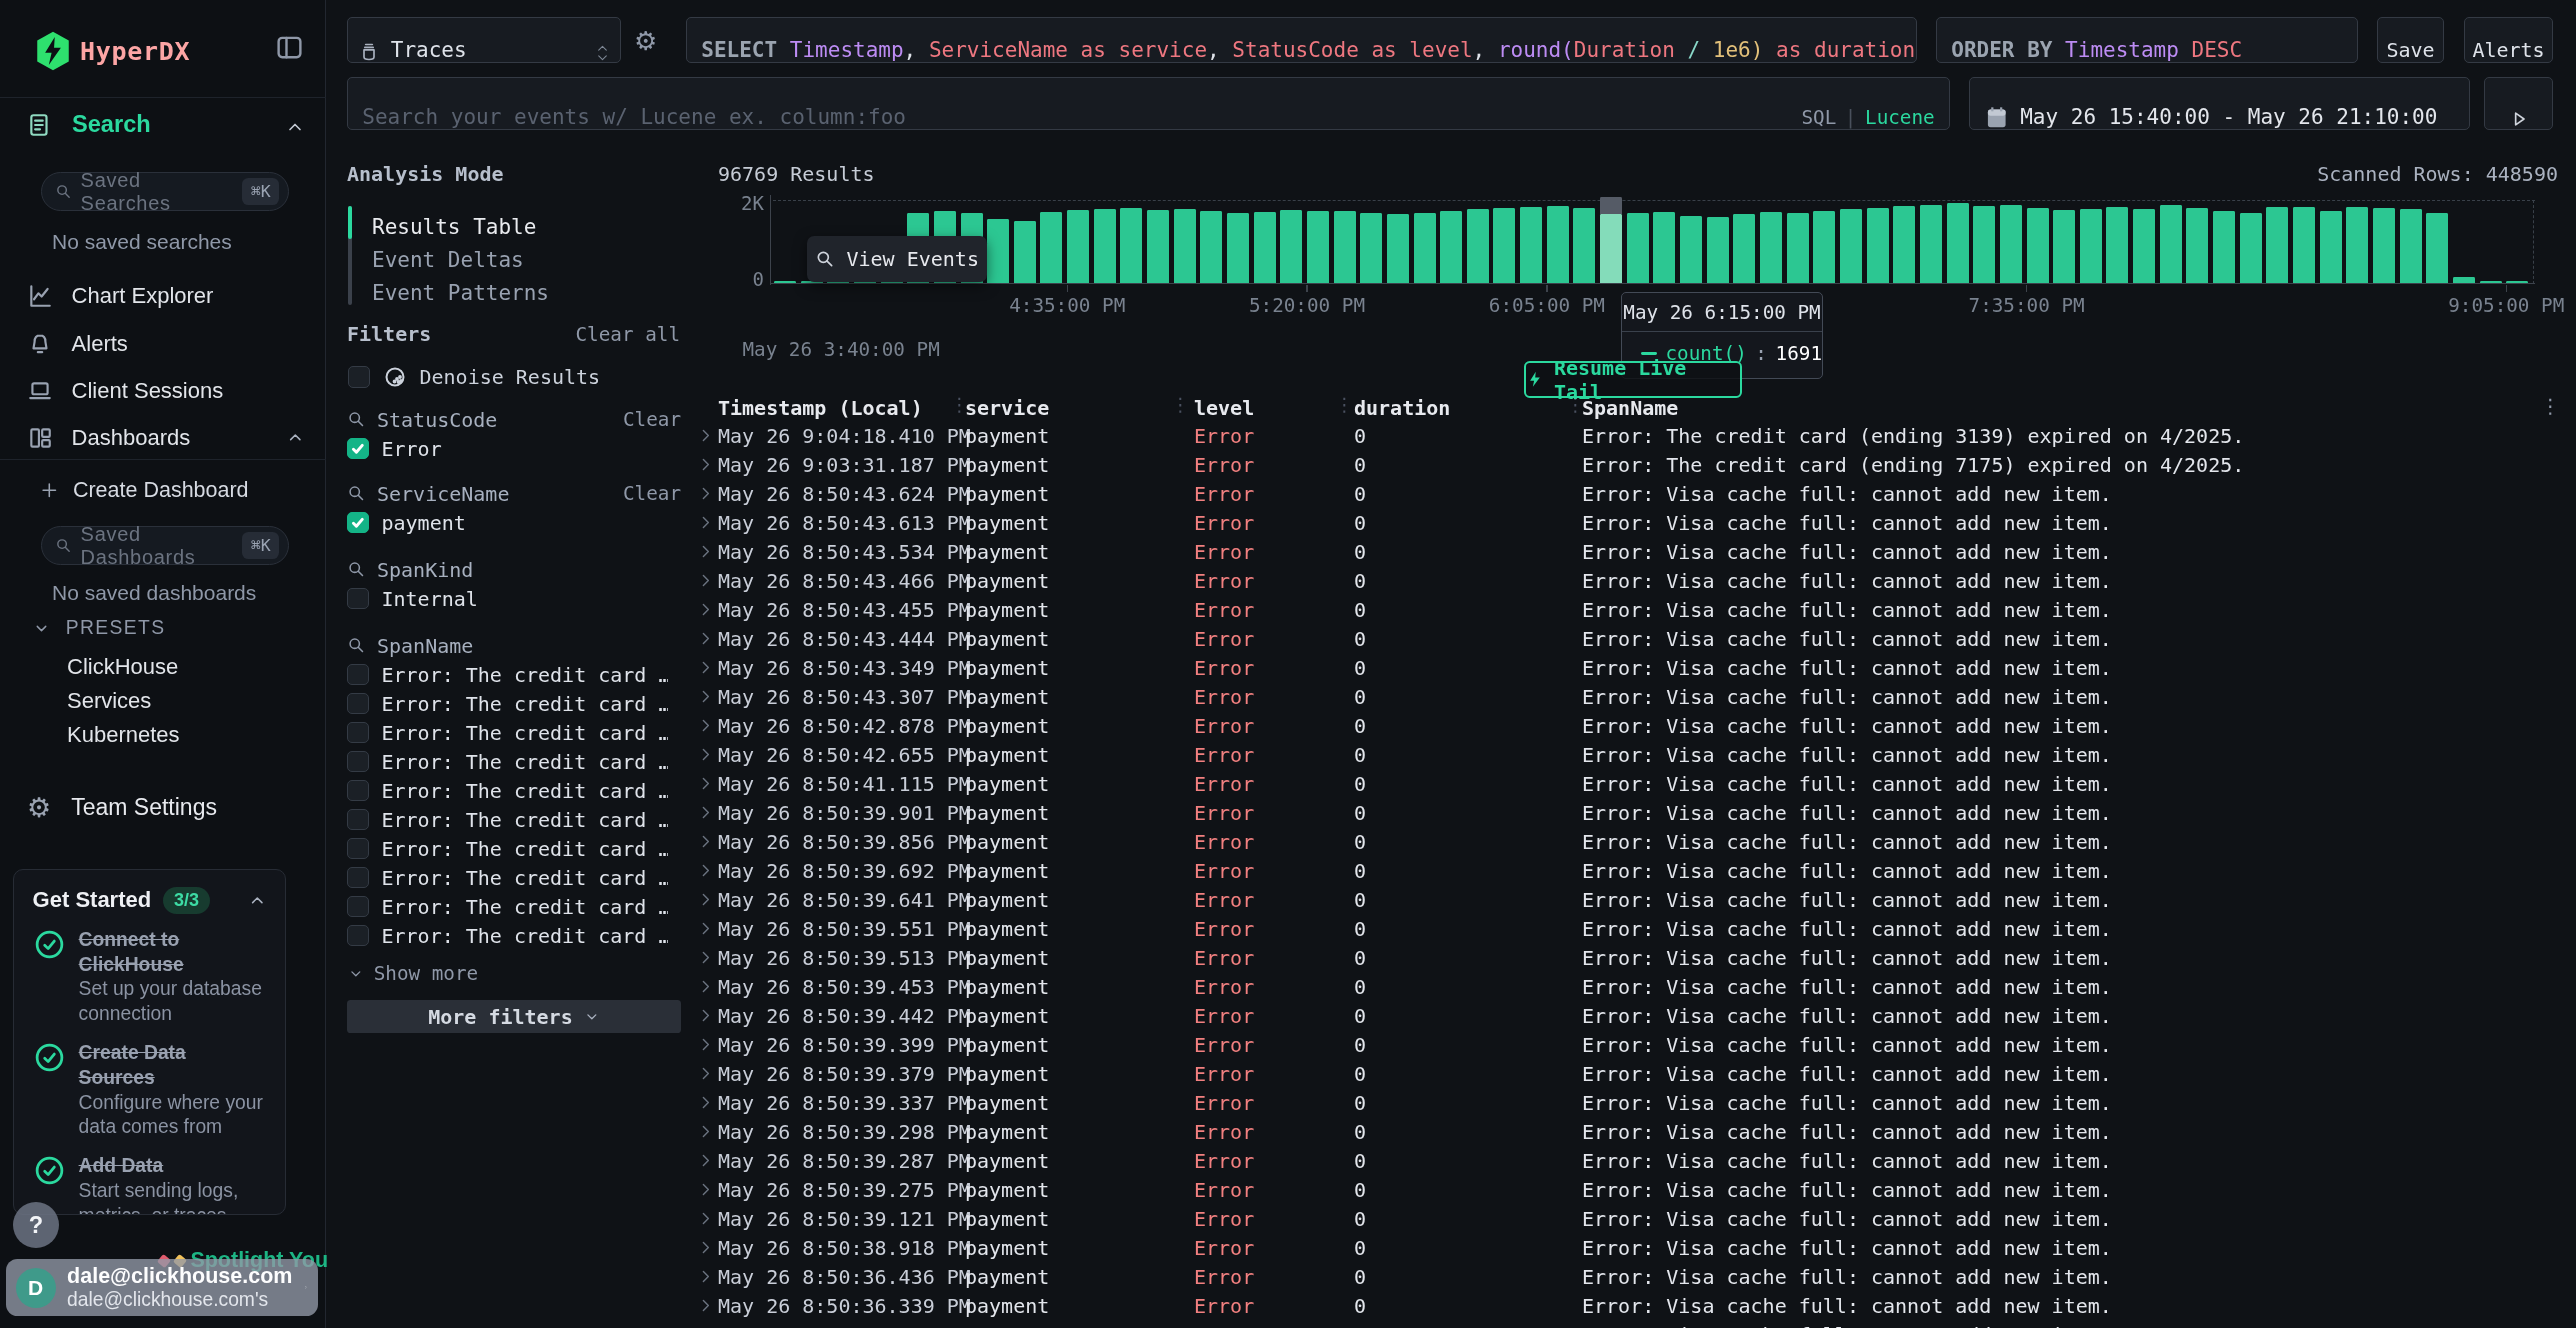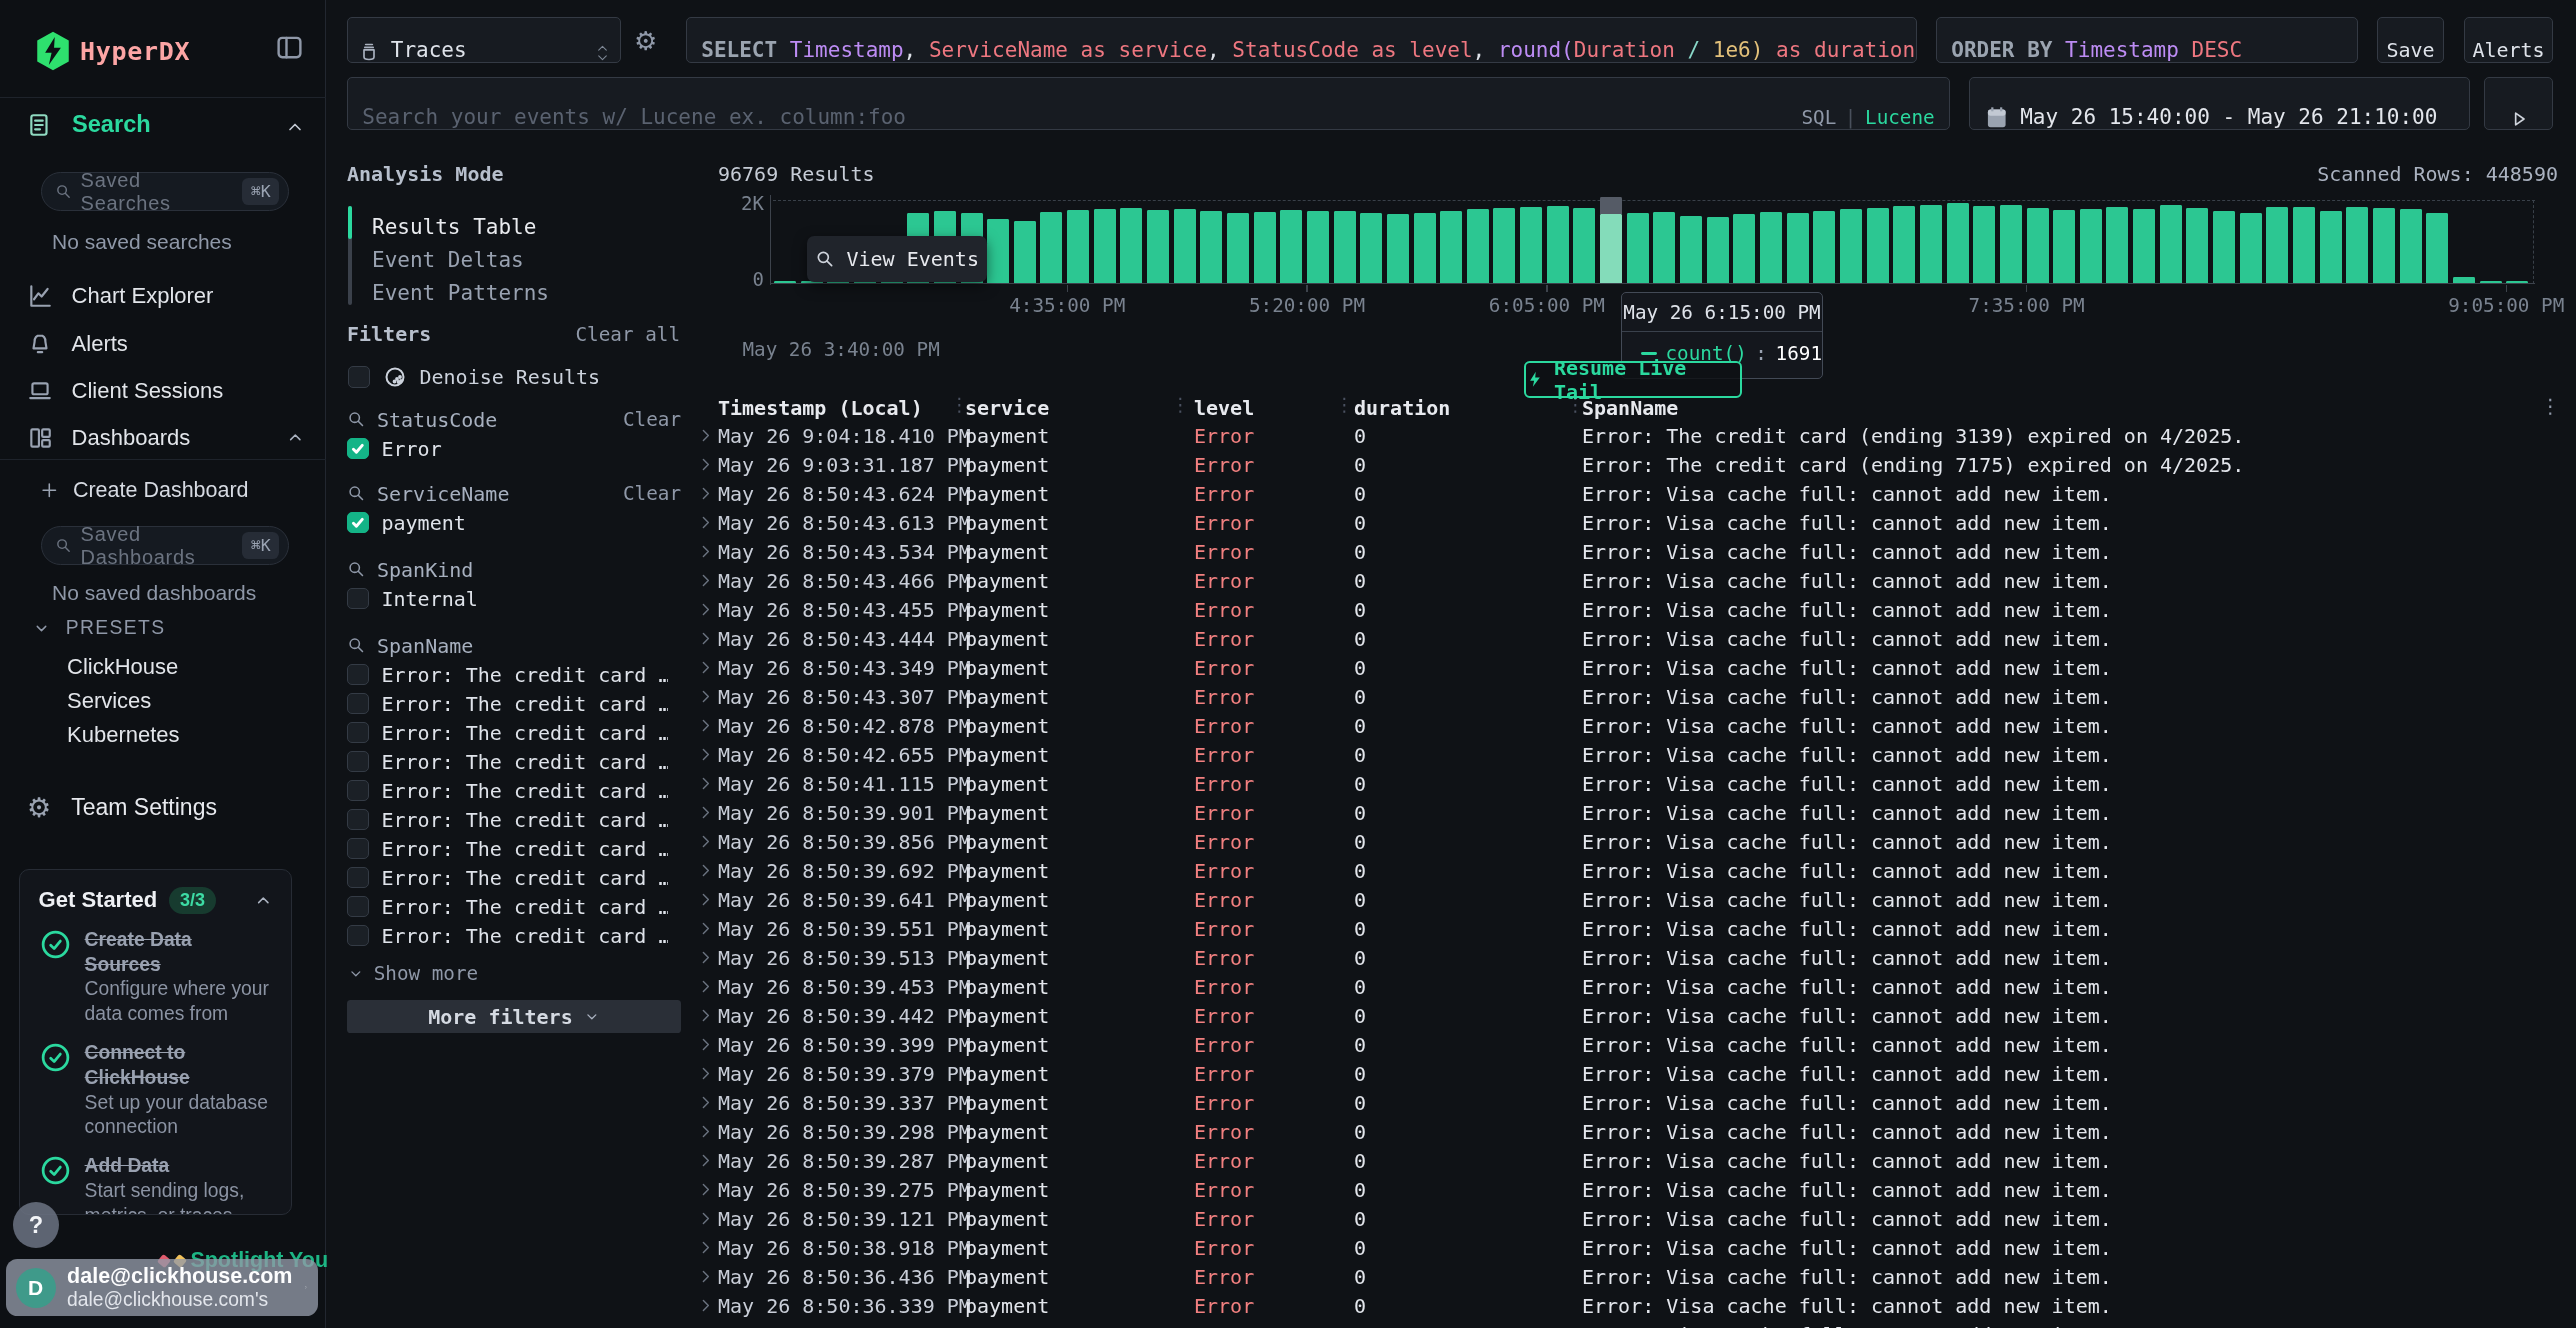--- a/index.html
+++ b/index.html
@@ -35,21 +35,21 @@
   .nav-item .lbl{font-size:22px;color:#e2e5ea}
   .nav-ic{width:26px;height:26px;color:#99a2b1;flex:none}
   .create-dash{left:40px;width:258px;height:33px;display:flex;align-items:center;gap:14.3px}
   .create-dash .lbl{font-size:21.5px;color:#d6dae2}
   .presets-head{left:33px;width:215px;display:flex;align-items:center;gap:15.7px;color:#8f98a8}
   .presets-head .lbl{font-size:19.3px;letter-spacing:1.4px}
   .preset{left:0;width:326px;height:34px;display:flex;align-items:center;padding-left:67px;font-size:22px;color:#e2e5ea;font-family:"Liberation Sans",sans-serif}
   .team-row{left:27px;width:272px;height:36px;display:flex;align-items:center;gap:20px}
   .team-row .gear{font-size:27px;color:#9aa3b2;font-family:"DejaVu Sans",sans-serif}
   .team-row .lbl{font-size:23px;color:#e7e9ee}
-  .gs-card{left:19px;top:869px;width:273px;height:346px;background:#12151b;border:1.4px solid #272c35;border-radius:10px;padding:17px 18.6px;overflow:hidden}
+  .gs-card{left:13px;top:869px;width:273px;height:346px;background:#12151b;border:1.4px solid #272c35;border-radius:10px;padding:17px 18.6px;overflow:hidden}
   .gs-head{display:flex;align-items:center;gap:11.4px}
   .gs-title{font-size:22px;font-weight:bold;color:#eef0f4}
   .gs-badge{background:#173b2f;color:#3ddba4;font-size:18px;font-weight:bold;border-radius:14.3px;padding:2.9px 11.4px}
   .gs-chev{margin-left:auto;width:18.6px;height:18.6px;color:#aab2c0}
   .gs-item{display:flex;gap:13px;margin-top:14.3px}
   .gs-check{width:33px;height:33px;flex:none;color:var(--accent)}
   .gs-item .tt{font-size:19.3px;font-weight:bold;color:#99a1b0;text-decoration:line-through;line-height:1.28}
   .gs-item .dd{font-size:19.3px;color:#8b93a3;line-height:1.28}
   .help-fab{left:13px;top:1202px;width:46px;height:46px;border-radius:50%;background:rgba(108,115,130,.85);display:flex;align-items:center;justify-content:center;font-size:23.6px;font-weight:bold;color:#f2f4f7;font-family:"Liberation Sans",sans-serif}
   .promo{left:159px;top:1248px;display:flex;gap:5.7px;align-items:center;font-family:"Liberation Sans",sans-serif;font-size:21.5px;font-weight:bold;color:#1db584;white-space:nowrap}
@@ -269,32 +269,32 @@
           <polyline points="6,15 12,9 18,15"></polyline>
         </svg>
     </div>
     <div>
         <div class="gs-item">
         <svg class="gs-check ic" viewBox="0 0 24 24">
             <circle cx="12" cy="12" r="9"></circle>
             <polyline points="8.5,12.5 11,15 15.5,9.5"></polyline>
           </svg>
         <div>
-          <div class="tt">Create Data Sources</div>
-          <div class="dd">Configure where your data comes from</div>
+          <div class="tt">Connect to ClickHouse</div>
+          <div class="dd">Set up your database connection</div>
         </div>
       </div>
         <div class="gs-item">
         <svg class="gs-check ic" viewBox="0 0 24 24">
             <circle cx="12" cy="12" r="9"></circle>
             <polyline points="8.5,12.5 11,15 15.5,9.5"></polyline>
           </svg>
         <div>
-          <div class="tt">Connect to ClickHouse</div>
-          <div class="dd">Set up your database connection</div>
+          <div class="tt">Create Data Sources</div>
+          <div class="dd">Configure where your data comes from</div>
         </div>
       </div>
         <div class="gs-item">
         <svg class="gs-check ic" viewBox="0 0 24 24">
             <circle cx="12" cy="12" r="9"></circle>
             <polyline points="8.5,12.5 11,15 15.5,9.5"></polyline>
           </svg>
         <div>
           <div class="tt">Add Data</div>
           <div class="dd">Start sending logs, metrics, or traces</div>

